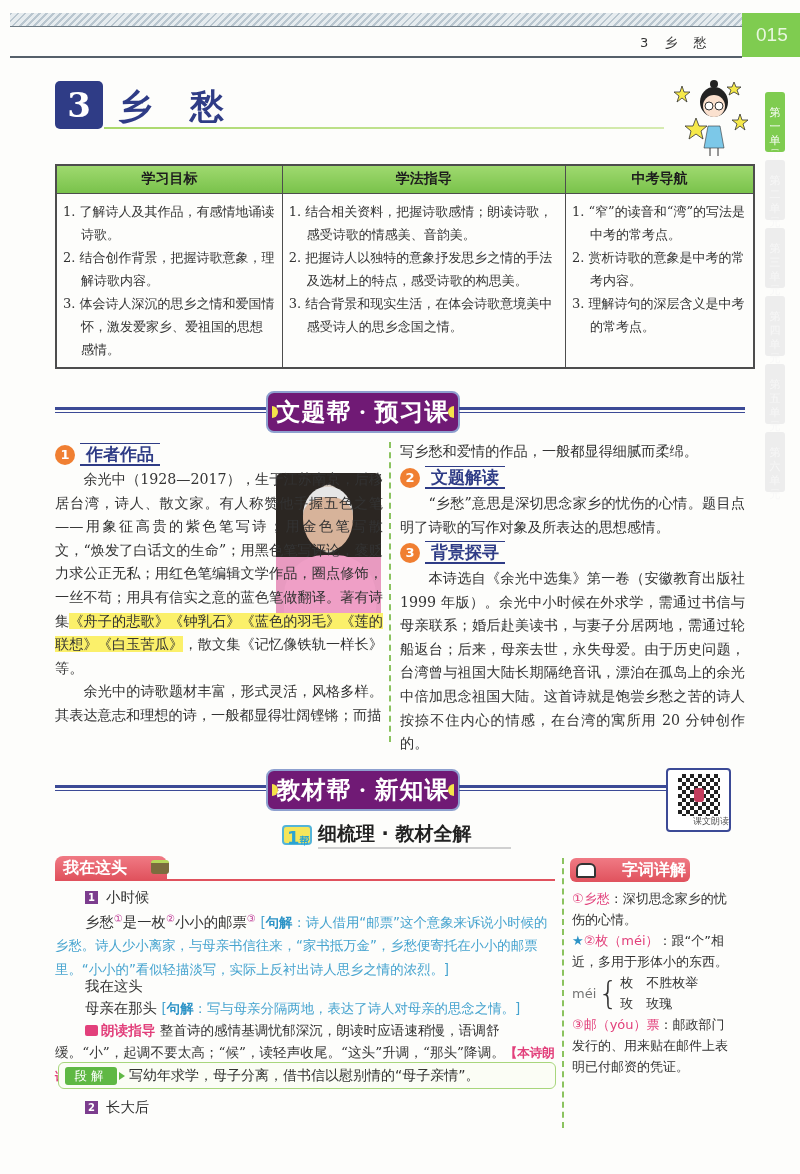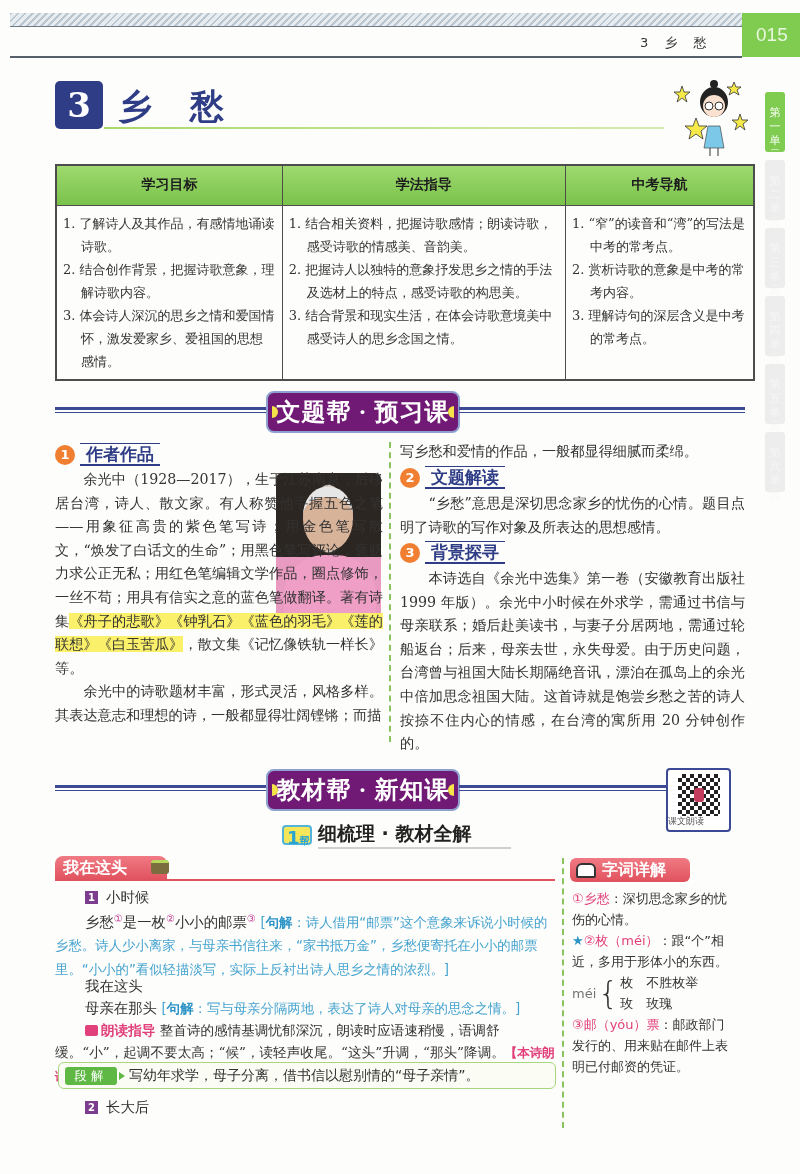--- a/index.html
+++ b/index.html
@@ -27,21 +27,21 @@
     color: #fff; font-family: "DejaVu Serif", serif; font-weight: bold; font-size: 34px; text-align: center; line-height: 48px; }
   .title-text { left: 118px; top: 84px; font-family: "DejaVu Sans", sans-serif; font-weight: bold; font-size: 34px; color: #2f3c86; letter-spacing: 38px; }
   .title-rule { left: 104px; top: 127px; width: 560px; height: 2px; background: linear-gradient(90deg, #a9d86a, #d6ebb1); }
 
   
   .mascot { left: 672px; top: 78px; width: 80px; height: 78px; }
 
   
   .obj-table { left: 55px; top: 164px; width: 700px; border-collapse: collapse; border: 2px solid #4d4d4d; font-size: 13px; }
   .obj-table th { background: linear-gradient(#9fd96f, #79c24b); font-family: "DejaVu Sans", sans-serif; font-size: 14px; font-weight: bold;
-    height: 40px; border-right: 1px solid #4d4d4d; border-bottom: 1px solid #4d4d4d; color: #1d1d1d; }
+    height: 28px; border-right: 1px solid #4d4d4d; border-bottom: 1px solid #4d4d4d; color: #1d1d1d; }
   .obj-table td { vertical-align: top; padding: 6px 6px 6px 6px; border-right: 1px solid #4d4d4d; line-height: 23px; color: #333; }
   .obj-table td .it { padding-left: 18px; text-indent: -18px; }
 
   
   .banner-wrap { left: 55px; width: 690px; height: 44px; }
   .banner-line { position: absolute; top: 18px; height: 6px; border-top: 3px solid #3c4a96; border-bottom: 1px solid #3c4a96; }
   .banner { position: absolute; left: 211px; top: 2px; width: 194px; height: 42px; background: #701a75; border: 2px solid #8ea0cf;
     border-radius: 8px; color: #fff; font-family: Liberation Serif, serif; font-weight: bold; font-size: 24px; text-align: center; line-height: 38px; letter-spacing: 1px; }
   .banner .tab-l, .banner .tab-r { position: absolute; top: 13px; width: 6px; height: 12px; background: #f4e24a; }
   .banner .tab-l { left: 4px; border-radius: 0 6px 6px 0; }
@@ -64,21 +64,21 @@
   .photo .shirt { position: absolute; left: 8px; top: 82px; width: 92px; height: 80px; border-radius: 40px 40px 0 0; background: #ef9fc6; }
 
   .vdash { left: 389px; top: 442px; height: 300px; border-left: 2px dashed #8bc35f; }
   .vdash2 { left: 562px; top: 858px; height: 270px; border-left: 2px dashed #8bc35f; }
 
   
   .qr { left: 666px; top: 768px; width: 65px; height: 64px; border: 2px solid #3c4a96; border-radius: 4px; background: #fff; }
   .qr .code { position: absolute; left: 10px; top: 4px; width: 42px; height: 42px;
     background: repeating-conic-gradient(#222 0 25%, #fff 0 50%) 0 0/8px 8px; }
   .qr .code::after { content: ""; position: absolute; left: 16px; top: 14px; width: 10px; height: 14px; background: #c33d5e; border-radius: 3px; }
-  .qr .lbl { position: absolute; left: 0; right: 0; bottom: 2px; text-align: left; font-size: 9px; color: #555; }
+  .qr .lbl { position: absolute; left: 0; right: 0; bottom: 2px; text-align: right; font-size: 9px; color: #555; }
 
   
   .bang { left: 282px; top: 821px; font-family: "DejaVu Sans", sans-serif; }
   .bang-badge { display: inline-block; width: 30px; height: 20px; background: #f5e65a; border: 2px solid #53b4d8; border-radius: 4px;
     color: #2aa4d2; font-weight: bold; font-size: 18px; line-height: 22px; padding-left: 3px; vertical-align: middle; }
   .bang-badge small { font-size: 10px; }
   .bang-title { display: inline-block; font-weight: bold; font-size: 19px; color: #222; margin-left: 6px; vertical-align: middle; border-bottom: 2px solid #d0d0d0; padding-right: 40px; }
 
   
   .kw-head { left: 55px; top: 856px; width: 112px; height: 24px; background: linear-gradient(#f07a84, #e0525d); border-radius: 8px 8px 0 0;
@@ -97,21 +97,21 @@
   .spk { display: inline-block; width: 13px; height: 11px; background: #e2407b; border-radius: 2px; vertical-align: -1px; margin-right: 3px; }
 
   .duanjie { left: 58px; top: 1062px; width: 498px; height: 27px; border: 1.5px solid #a8d67c; border-radius: 6px; background: #fbfdf5; }
   .dj-label { position: absolute; left: 6px; top: 4px; width: 52px; height: 18px; background: #5fb844; color: #fff; border-radius: 3px;
     font-family: "DejaVu Sans", sans-serif; font-size: 12.5px; text-align: center; line-height: 18px; letter-spacing: 4px; }
   .dj-arrow { position: absolute; left: 60px; top: 9px; width: 0; height: 0; border-left: 6px solid #5fb844; border-top: 4px solid transparent; border-bottom: 4px solid transparent; }
   .dj-text { position: absolute; left: 70px; top: 4px; font-size: 14px; color: #333; font-family: "DejaVu Sans", sans-serif; }
 
   
   .zc-head { left: 570px; top: 858px; width: 120px; height: 24px; background: linear-gradient(#f07a84, #e0525d); border-radius: 6px;
-    color: #fff; font-family: "DejaVu Sans", sans-serif; font-weight: bold; font-size: 16px; line-height: 24px; padding-left: 32px; }
+    color: #fff; font-family: "DejaVu Sans", sans-serif; font-weight: bold; font-size: 16px; line-height: 24px; padding-left: 52px; }
   .zc-icon { position: absolute; left: 6px; top: 5px; width: 20px; height: 15px; background: #fff; border-radius: 6px 6px 2px 2px; border: 2px solid #333; }
   .zc-body { left: 572px; top: 888px; width: 162px; font-size: 13px; line-height: 21px; color: #333; font-family: "DejaVu Sans", sans-serif; }
   .zc-body .term { color: #e2407b; }
   .zc-body .star { color: #2c93c6; }
   .brace-row { display: flex; align-items: center; }
   .brace-row .py { color: #737373; width: 26px; }
   .brace-row .br { font-size: 32px; line-height: 40px; color: #333; margin-right: 2px; font-weight: 200; }
 </style>
 </head>
 <body>

